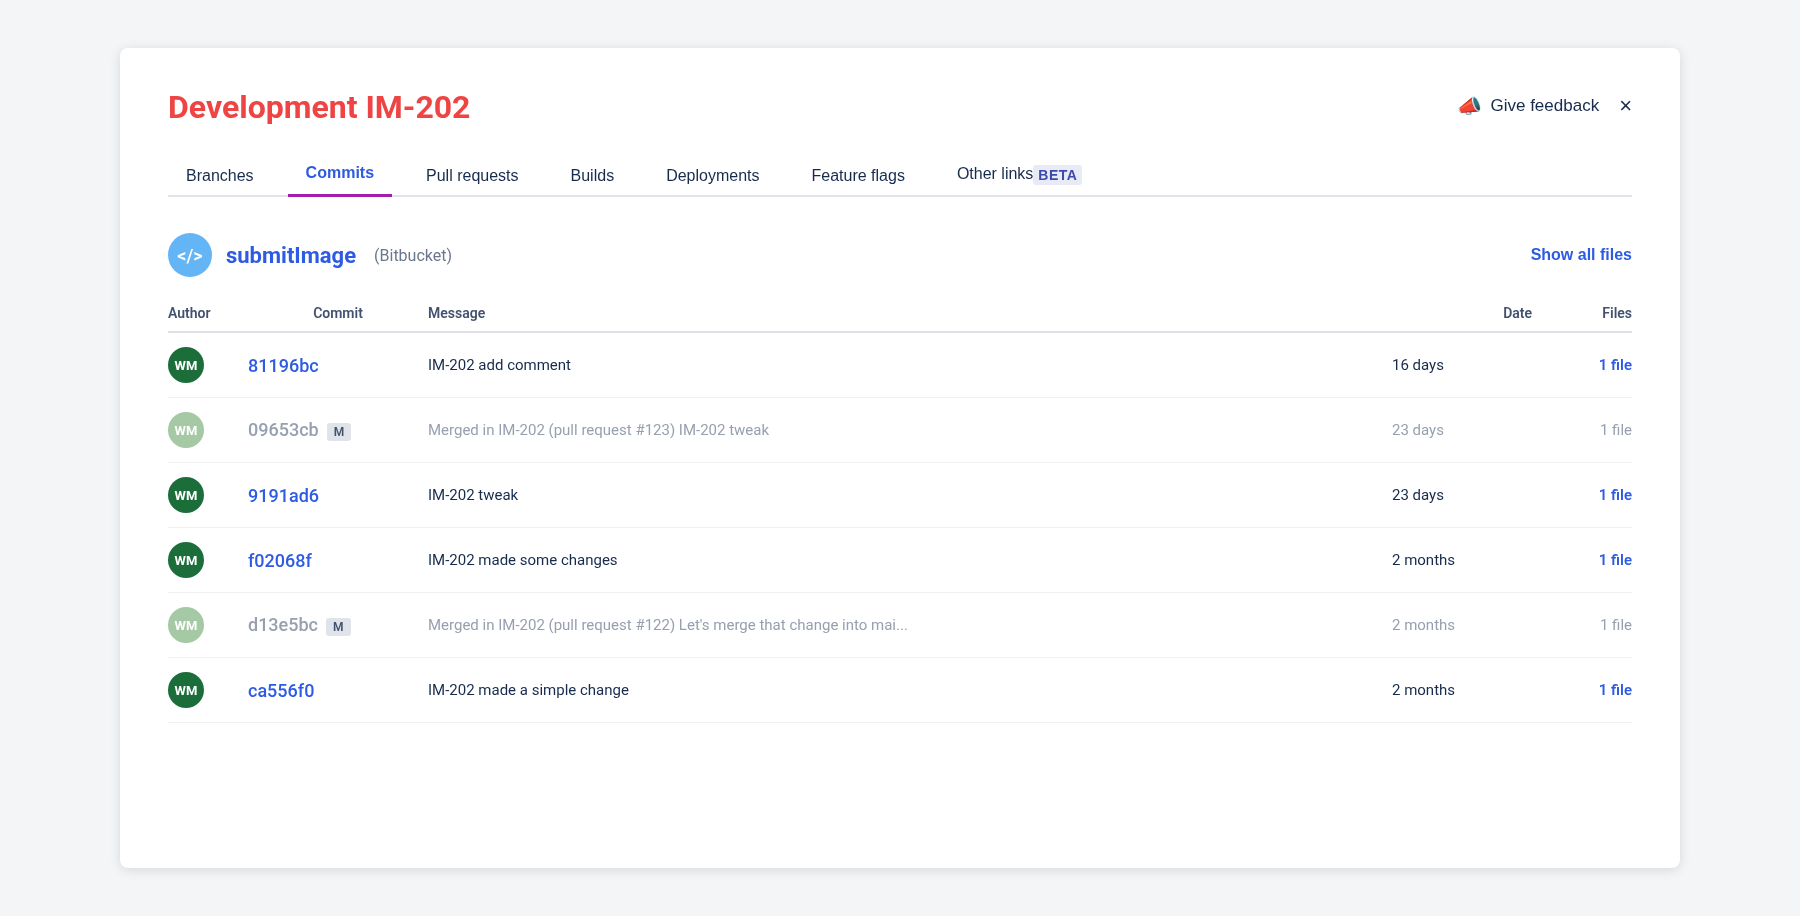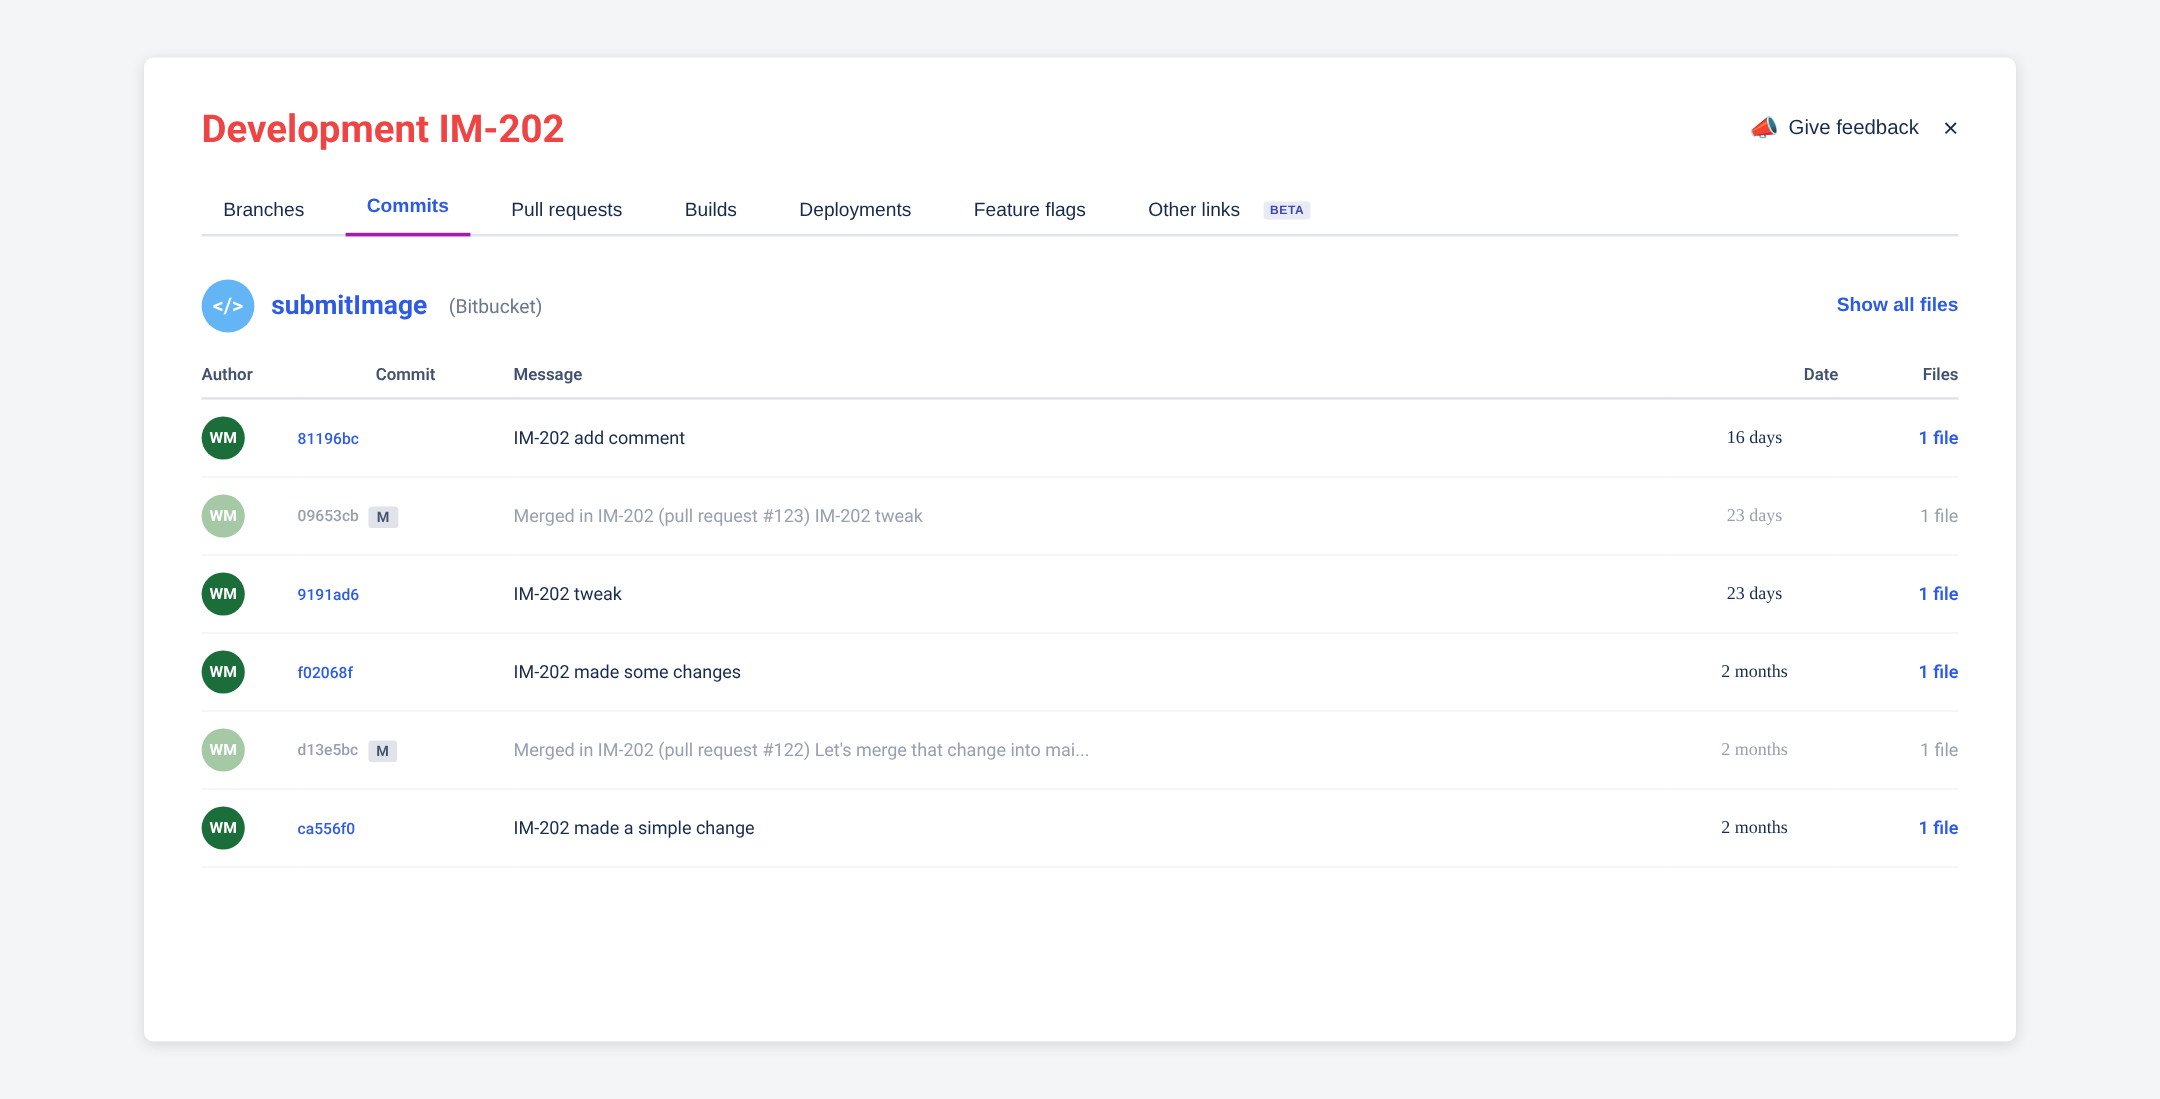--- a/index.html
+++ b/index.html
@@ -83,26 +83,26 @@
     }
     .tab.active {
       color: #2d5be3;
       border-bottom: 3px solid #a21caf;
       font-weight: 600;
     }
     .tab .beta-badge {
       display: inline-block;
       background: #e8eaf6;
       color: #3c4aad;
-      font-size: 10px;
+      font-size: 14px;
       font-weight: 700;
       letter-spacing: 0.5px;
       padding: 2px 5px;
       border-radius: 3px;
-      margin-left: 20px;
+      margin-left: 0;
       vertical-align: middle;
     }
     .repo-section {
       margin-bottom: 24px;
     }
     .repo-header {
       display: flex;
       align-items: center;
       justify-content: space-between;
       margin-bottom: 20px;
@@ -175,21 +175,21 @@
       align-items: center;
       justify-content: center;
       font-size: 13px;
       font-weight: 700;
       color: #fff;
     }
     .avatar.green { background: #1b6e3a; }
     .avatar.light-green { background: #a5c8a5; }
     .commit-hash {
       color: #2d5be3;
-      font-size: 13px;
+      font-size: 18px;
       font-weight: 500;
       cursor: pointer;
       text-decoration: none;
     }
     .commit-hash.muted { color: #97a0af; }
     .merge-badge {
       display: inline-block;
       background: #e0e3e9;
       color: #42526e;
       font-size: 12px;
@@ -198,24 +198,23 @@
       border-radius: 3px;
       margin-left: 8px;
       vertical-align: middle;
     }
     .commit-message {
       font-size: 15px;
       color: #172b4d;
     }
     .commit-message.muted { color: #97a0af; }
     .date-cell {
-      text-align: center;
+      text-align: left;
       color: #172b4d;
       font-size: 15px;
-      font-family: Liberation Serif, serif;
     }
     .date-cell.muted { color: #97a0af; }
     .files-cell {
       text-align: right;
       font-size: 15px;
       font-weight: 600;
       color: #2d5be3;
     }
     .files-cell.muted { color: #97a0af; font-weight: 400; }
   </style>

